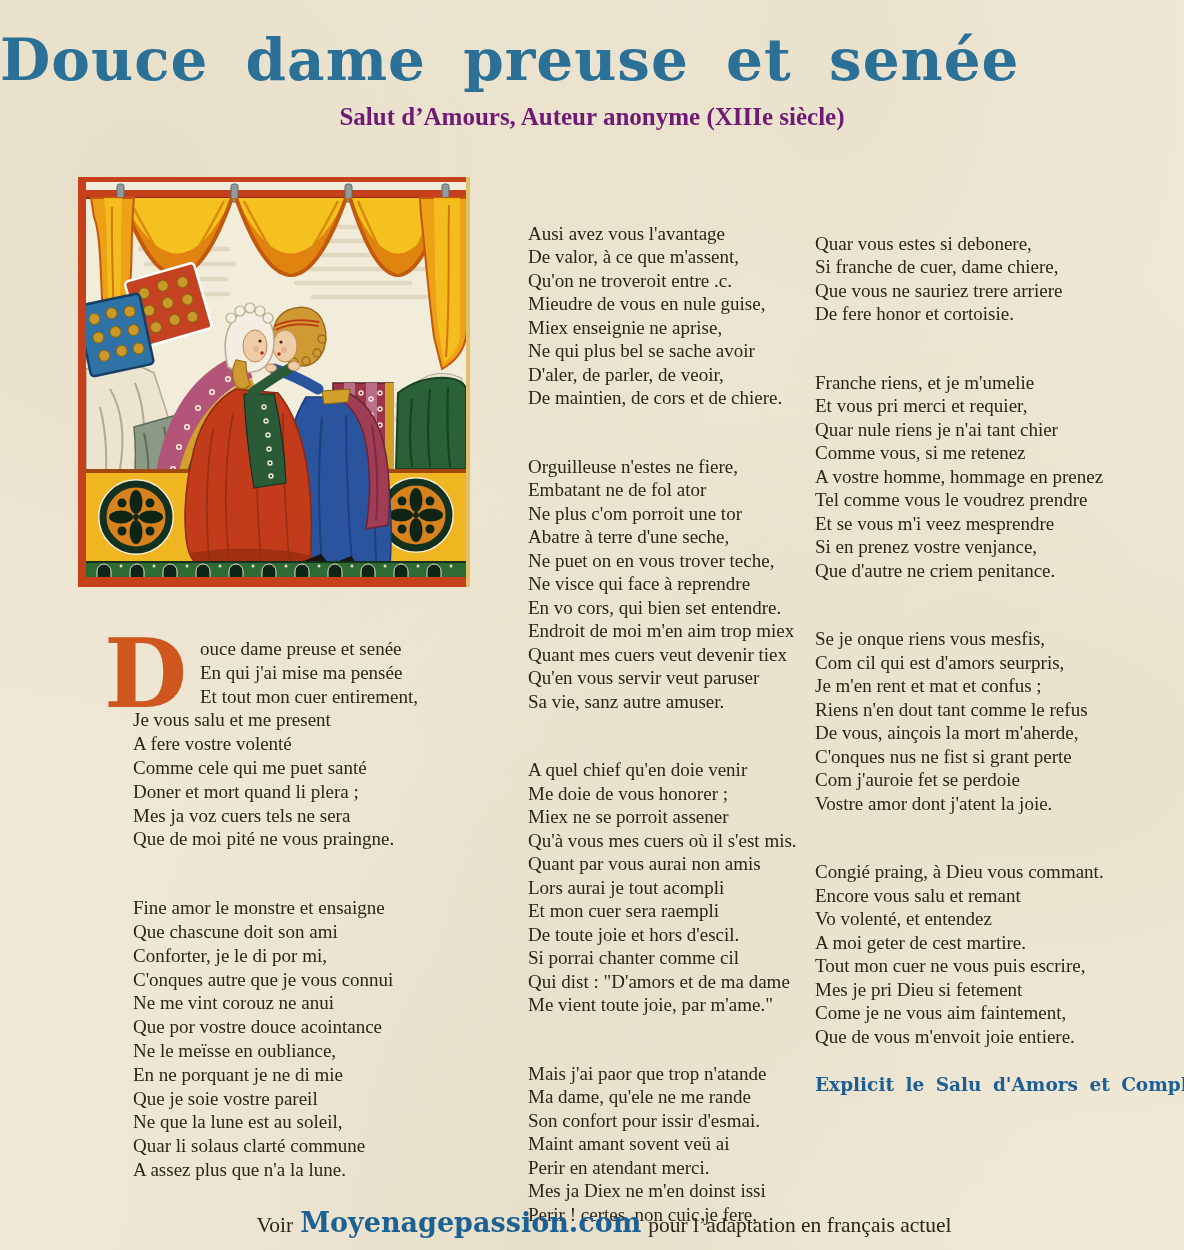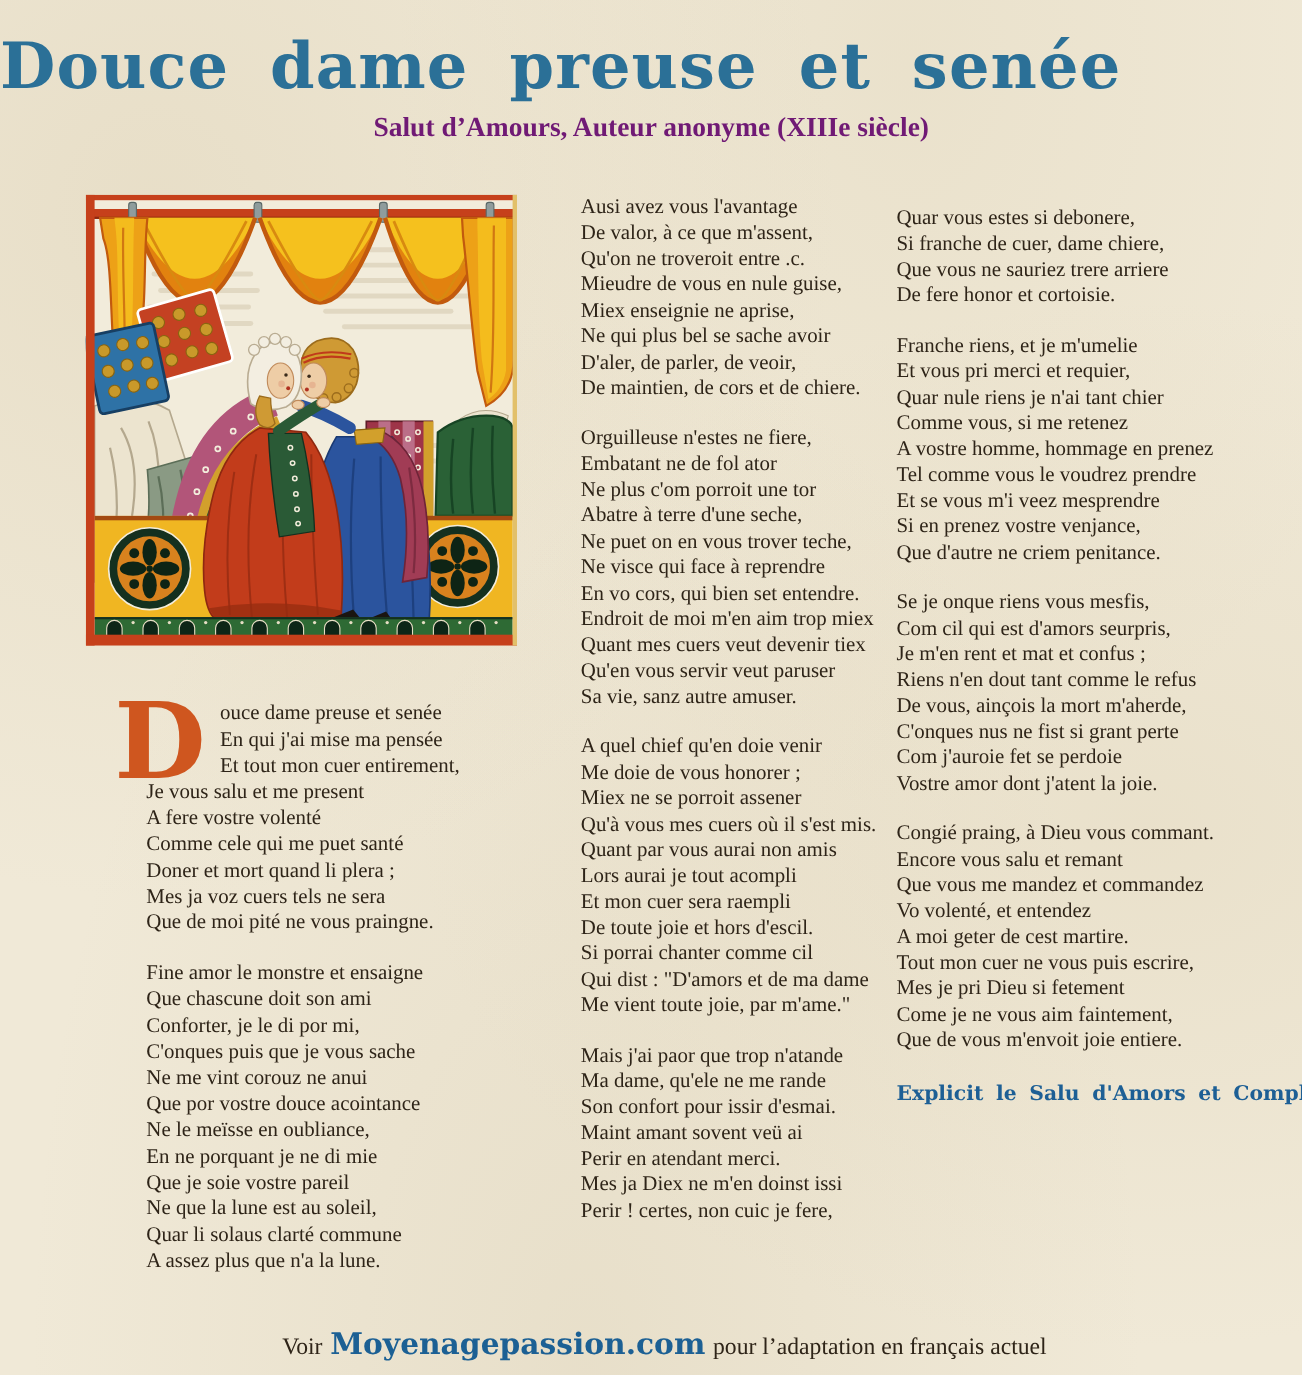--- a/index.html
+++ b/index.html
@@ -34,21 +34,21 @@
   }
 
   .content { display: flex; margin-top: 46px; padding-left: 78px; align-items: flex-start; }
   .col1 { width: 392px; flex: none; }
   .col2 { width: 272px; flex: none; margin-left: 58px; }
   .col3 { width: 360px; flex: none; margin-left: 15px; padding-top: 10px; }
 
   .illumination { display: block; width: 392px; height: 410px; }
 
   .col1 .poem-text { margin-top: 50px; margin-left: 55px; }
-  .stanza { margin-bottom: 22px; }
+  .stanza { margin-bottom: 22px; margin-top: 45px; }
   .line { font-size: 19px; line-height: 23.5px; white-space: nowrap; }
   .col1 .line { line-height: 23.8px; }
 
   .dropcap {
     float: left;
     width: 85px; height: 71px;
     margin: -4px 12px 0 -30px;
     font-family: "DejaVu Serif", serif;
     font-weight: bold;
     font-size: 96px; line-height: 82px;
@@ -403,21 +403,21 @@
             <div class="line">A fere vostre volenté</div>
             <div class="line">Comme cele qui me puet santé</div>
             <div class="line">Doner et mort quand li plera ;</div>
             <div class="line">Mes ja voz cuers tels ne sera</div>
             <div class="line">Que de moi pité ne vous praingne.</div>
           </div>
           <div class="stanza">
             <div class="line">Fine amor le monstre et ensaigne</div>
             <div class="line">Que chascune doit son ami</div>
             <div class="line">Conforter, je le di por mi,</div>
-            <div class="line">C'onques puis que je vous sache</div>
+            <div class="line">C'onques autre que je vous connui</div>
             <div class="line">Ne me vint corouz ne anui</div>
             <div class="line">Que por vostre douce acointance</div>
             <div class="line">Ne le meïsse en oubliance,</div>
             <div class="line">En ne porquant je ne di mie</div>
             <div class="line">Que je soie vostre pareil</div>
             <div class="line">Ne que la lune est au soleil,</div>
             <div class="line">Quar li solaus clarté commune</div>
             <div class="line">A assez plus que n'a la lune.</div>
           </div>
         </div>
@@ -496,21 +496,20 @@
             <div class="line">Je m'en rent et mat et confus ;</div>
             <div class="line">Riens n'en dout tant comme le refus</div>
             <div class="line">De vous, ainçois la mort m'aherde,</div>
             <div class="line">C'onques nus ne fist si grant perte</div>
             <div class="line">Com j'auroie fet se perdoie</div>
             <div class="line">Vostre amor dont j'atent la joie.</div>
           </div>
           <div class="stanza">
             <div class="line">Congié praing, à Dieu vous commant.</div>
             <div class="line">Encore vous salu et remant</div>
-            <div class="line">Que vous me mandez et commandez</div>
             <div class="line">Vo volenté, et entendez</div>
             <div class="line">A moi geter de cest martire.</div>
             <div class="line">Tout mon cuer ne vous puis escrire,</div>
             <div class="line">Mes je pri Dieu si fetement</div>
             <div class="line">Come je ne vous aim faintement,</div>
             <div class="line">Que de vous m'envoit joie entiere.</div>
           </div>
         </div>
       <div class="explicit">Explicit le Salu d'Amors et Complainte.</div>
     </div>

